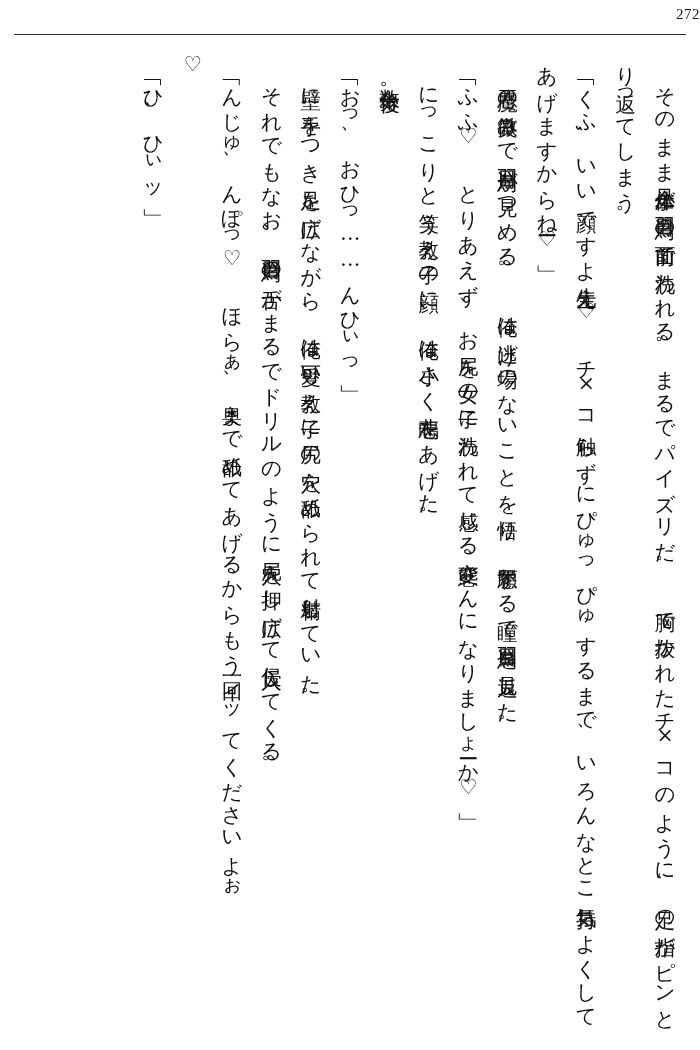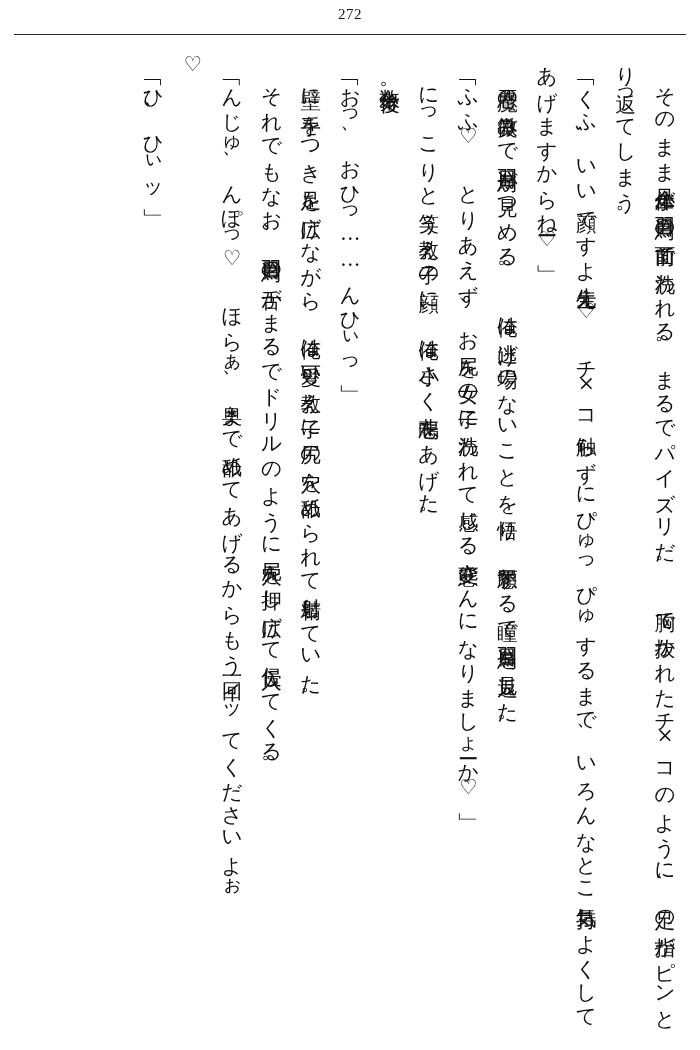--- a/index.html
+++ b/index.html
@@ -22,21 +22,21 @@
     height: 1050px;
     box-sizing: border-box;
     background: #ffffff;
   }
 
   .page-number {
     position: absolute;
     top: 6px;
     left: 0;
     width: 700px;
-    text-align: center;
+    text-align: right;
     font-size: 15px;
     letter-spacing: 0.5px;
     color: #1a1a1a;
     font-family: "Liberation Serif", "DejaVu Serif", serif;
   }
 
   .rule {
     position: absolute;
     top: 34px;
     left: 14px;

